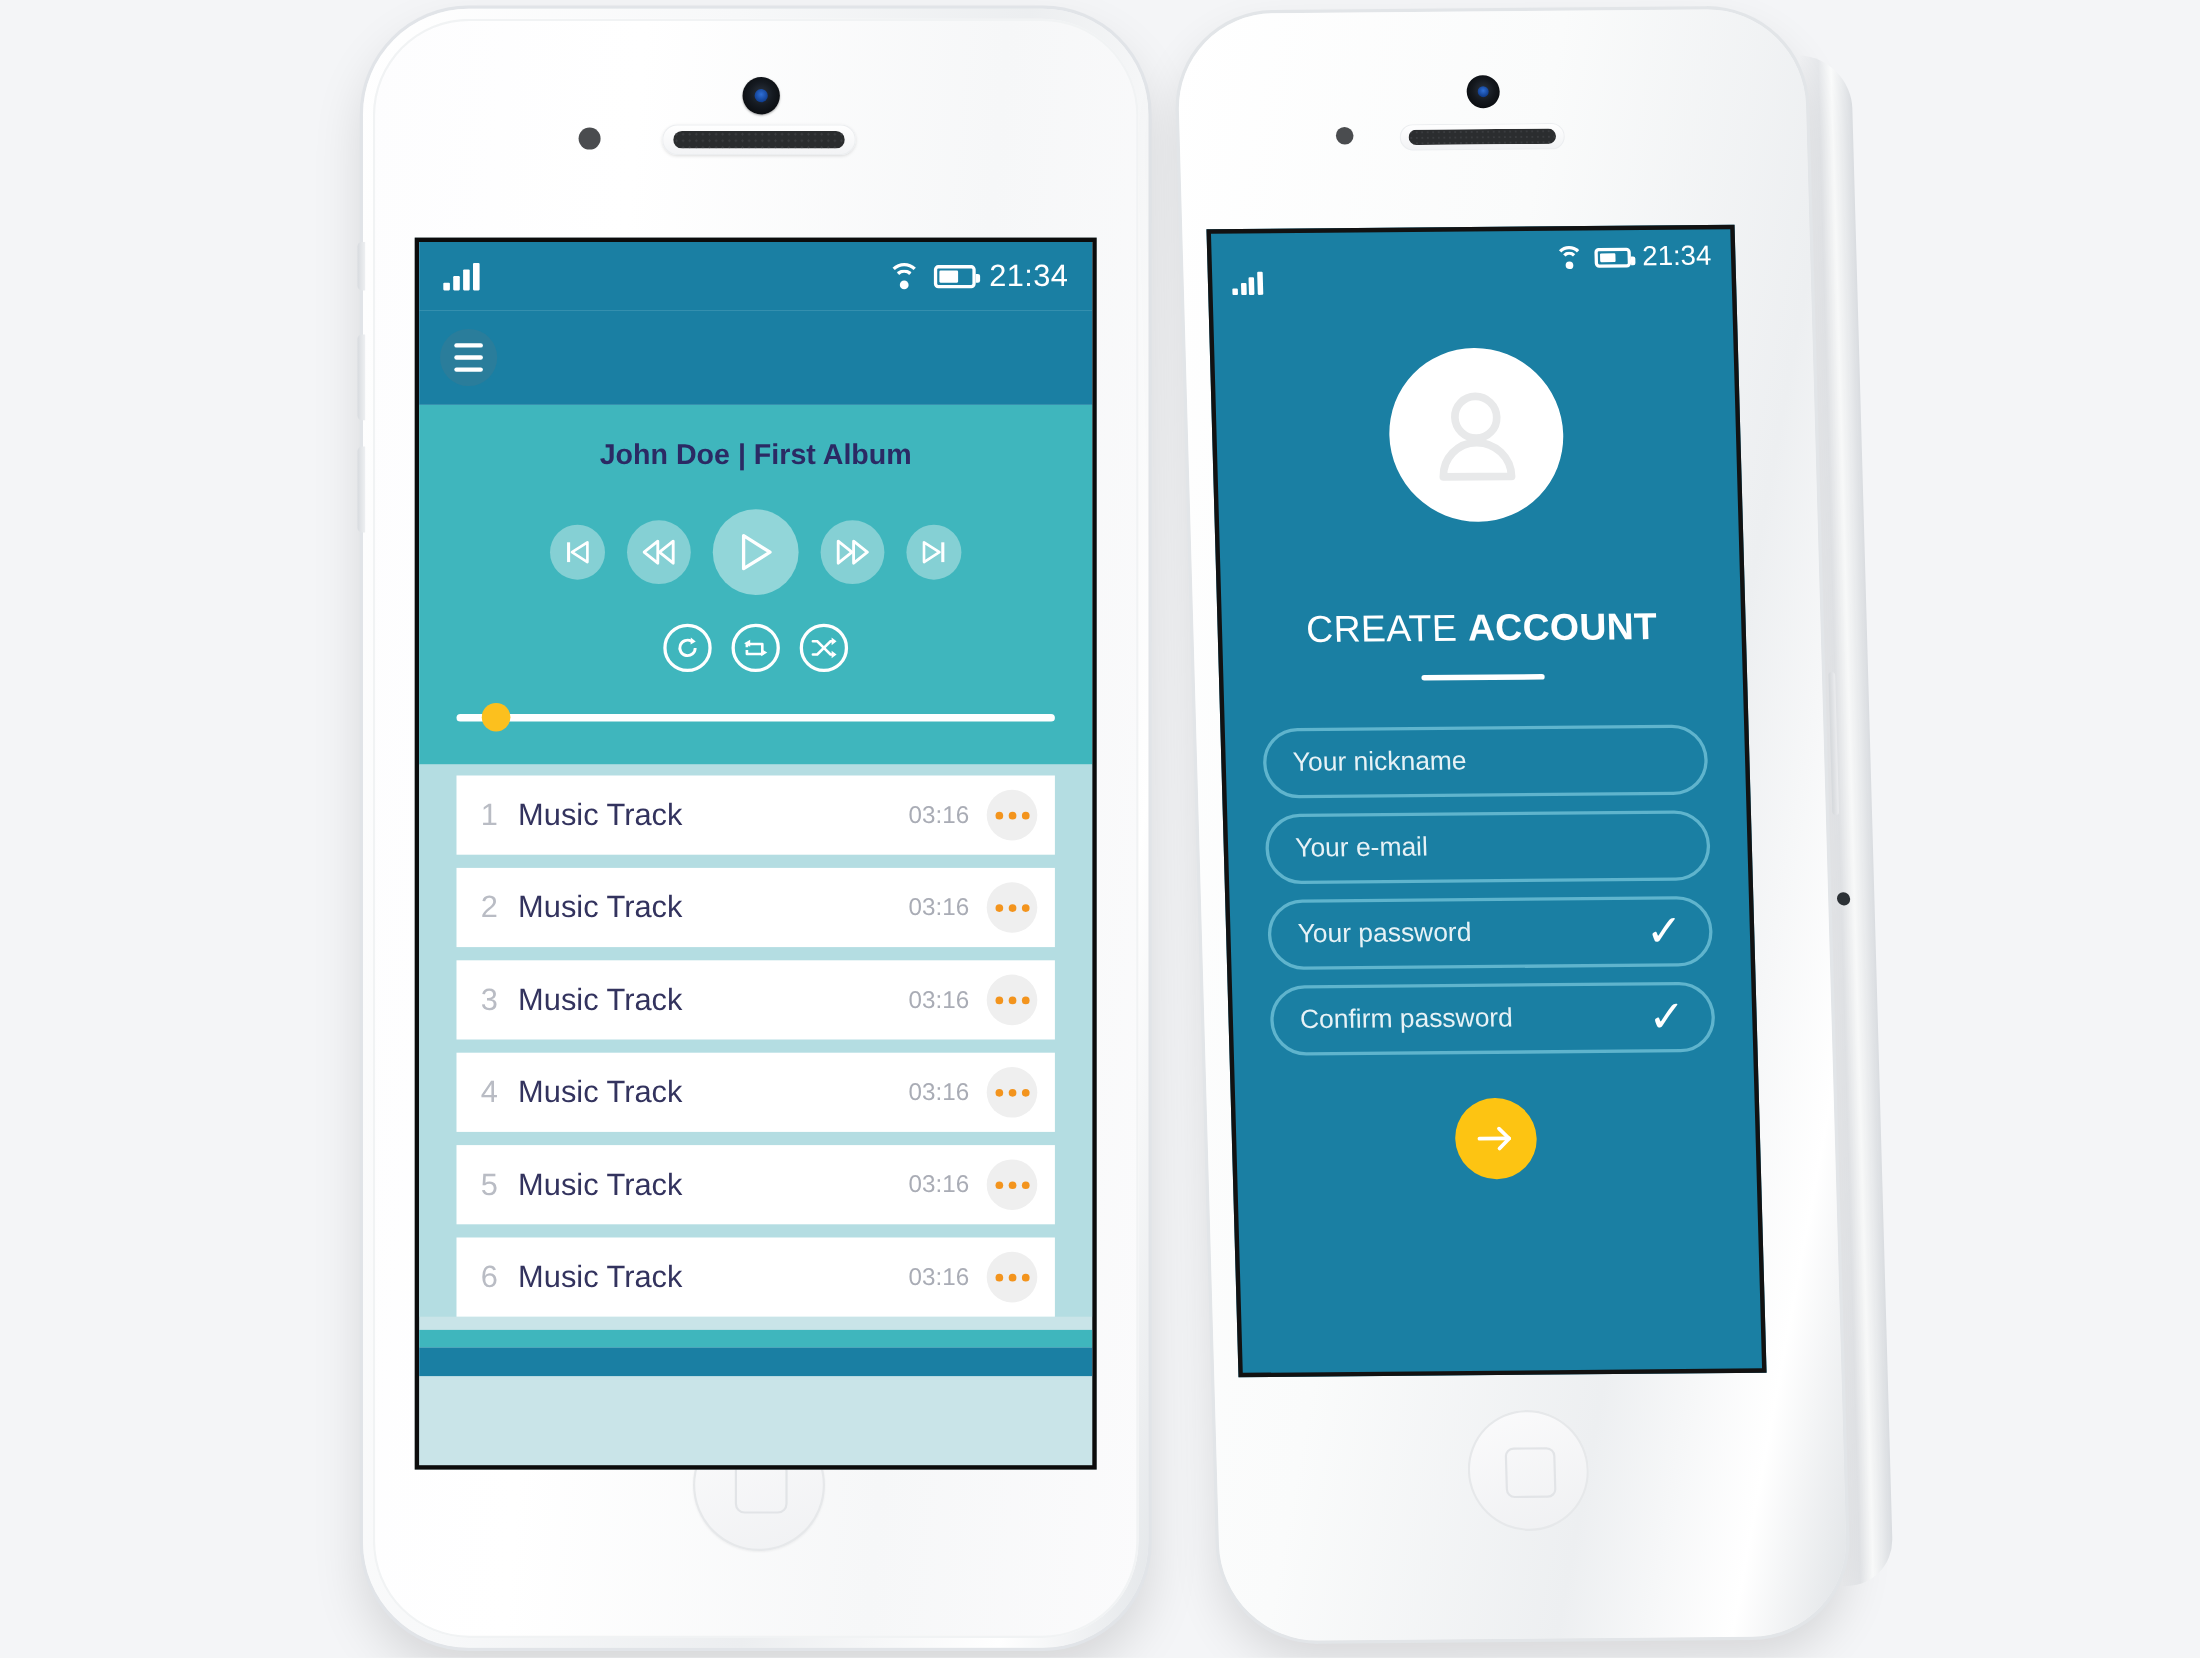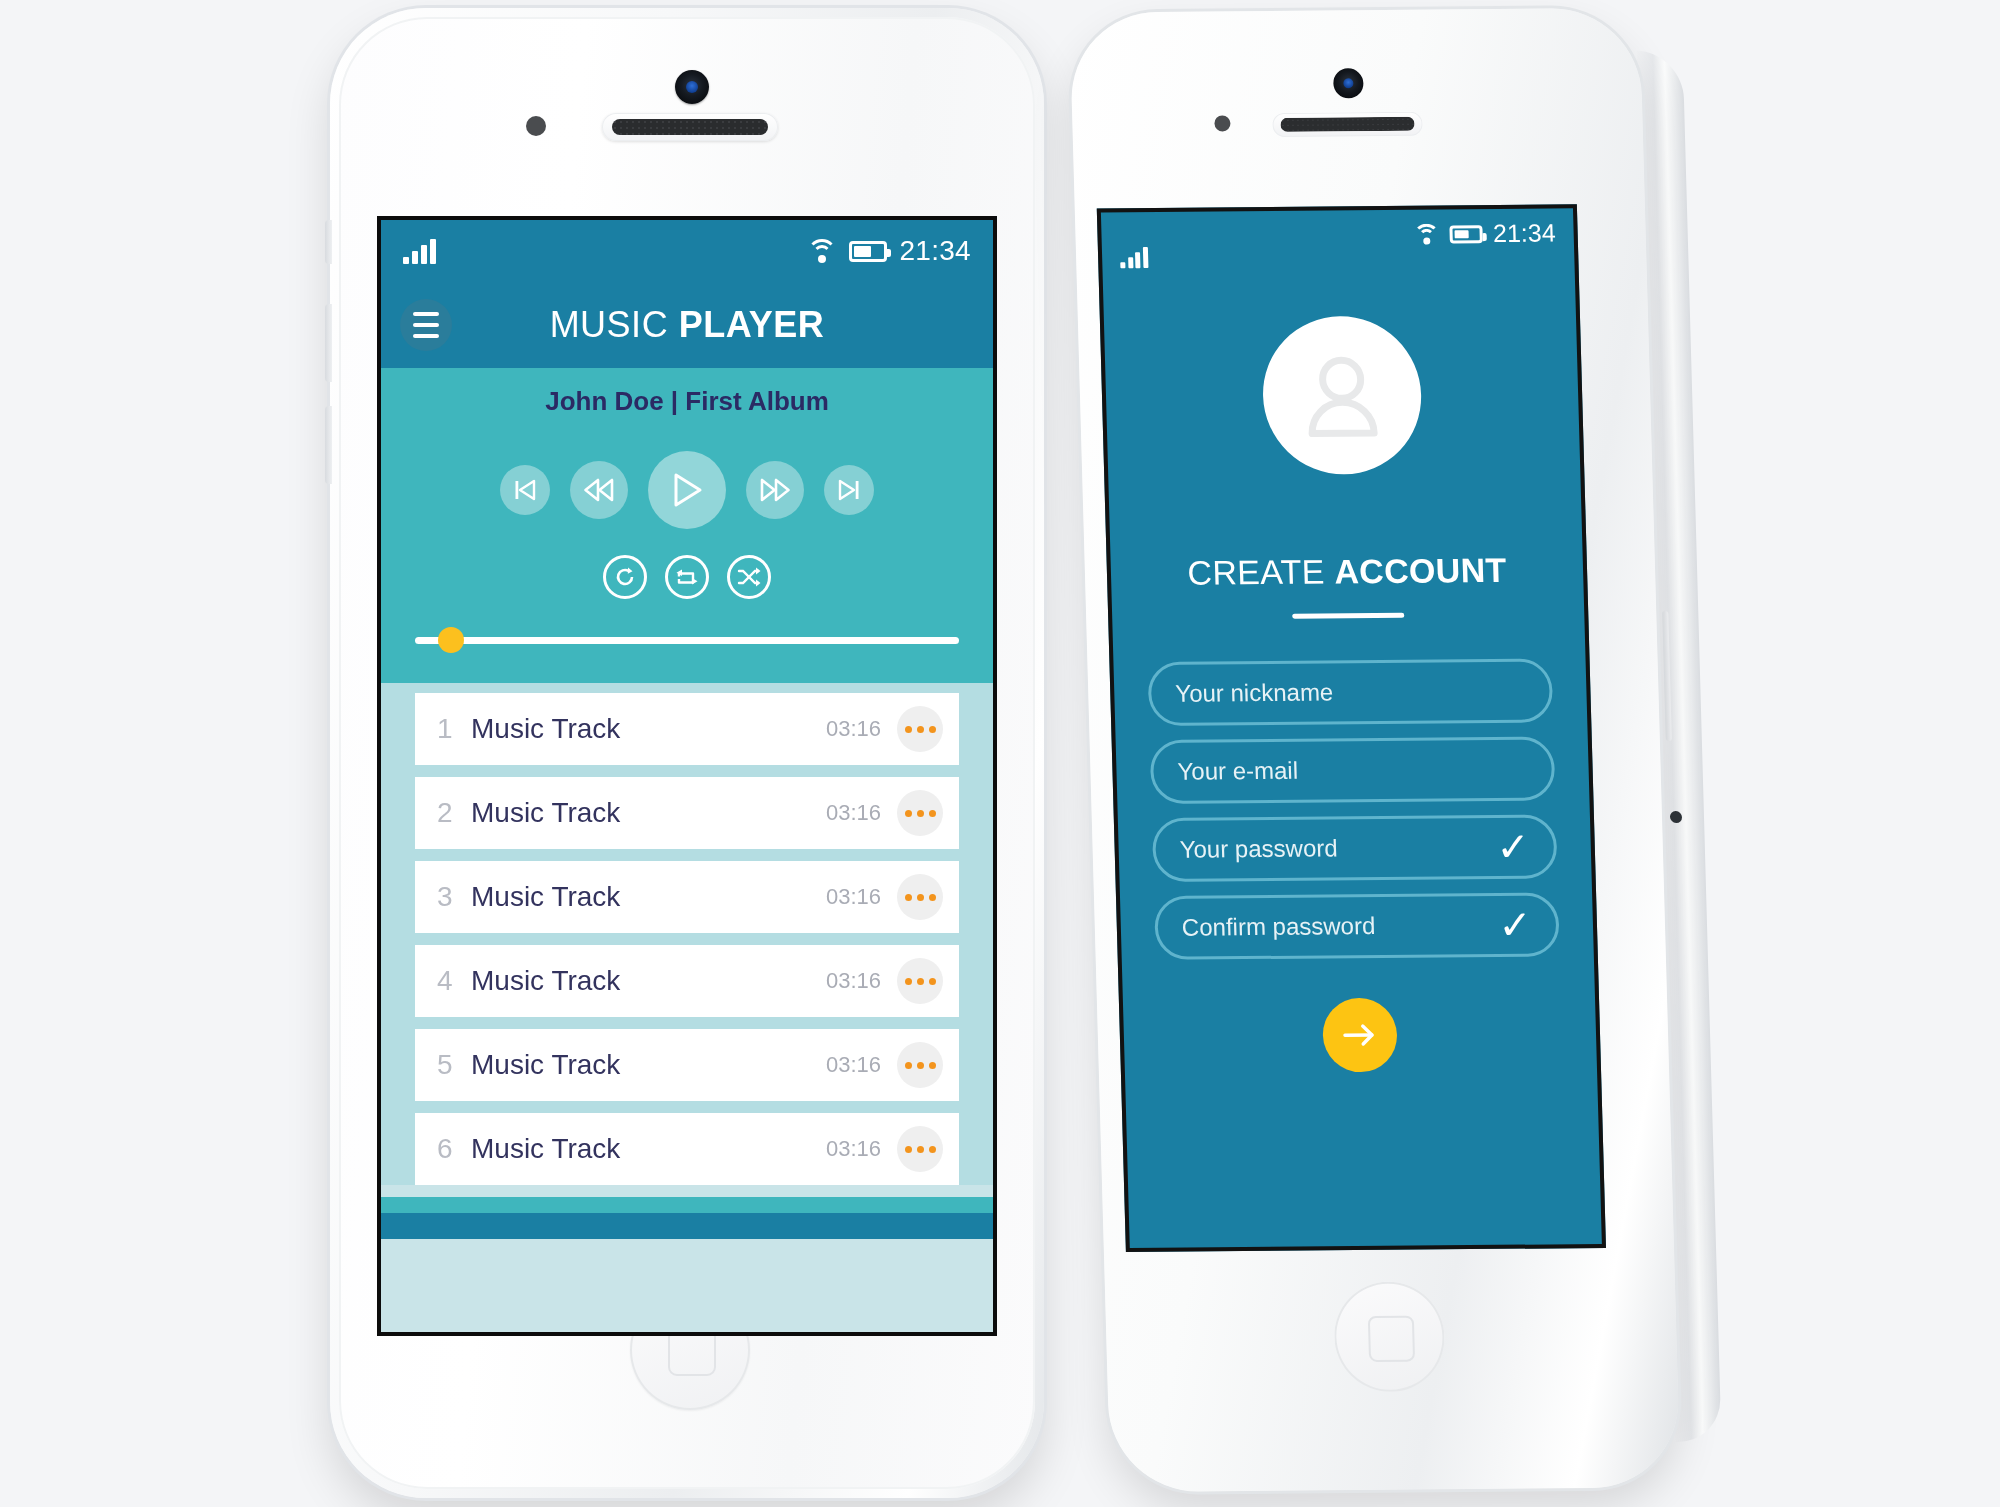--- a/index.html
+++ b/index.html
@@ -103,21 +103,21 @@
   .burger {
     position:absolute; left:19px; width:52px; height:52px; border-radius:50%;
     background:#2a7d9b; display:flex; flex-direction:column; justify-content:center;
     align-items:center; gap:7px;
   }
   .burger i { display:block; width:26px; height:4px; background:#fff; border-radius:2px; }
   .appbar-title { width:100%; text-align:center; color:#fff; font-size:36px; letter-spacing:.5px; }
   .appbar-title .lt { font-weight:300; }
   .appbar-title .bd { font-weight:700; }
 
-  .player { background:#3fb6bd; padding: 18px 0 30px; }
+  .player { background:#3fb6bd; padding: 30px 0 30px; }
   .track-title { text-align:center; color:#2b2a64; font-size:26px; font-weight:700; margin-bottom: 34px; }
   .ctrls { display:flex; justify-content:center; align-items:center; gap:20px; }
   .cbtn { border-radius:50%; background:#85d0d4; display:flex; align-items:center; justify-content:center; }
   .cbtn.sm { width:50px; height:50px; }
   .cbtn.md { width:58px; height:58px; }
   .cbtn.lg { width:78px; height:78px; background:#92d6d9; }
   .ctrls svg { display:block; }
   .ctrls2 { display:flex; justify-content:center; gap:18px; margin-top: 26px; }
   .rbtn { width:44px; height:44px; border-radius:50%; border:3px solid #fff;
     display:flex; align-items:center; justify-content:center; }
@@ -238,24 +238,20 @@
           <div class="sb-time">21:34</div>
         </div>
       </div>
 
       <div class="appbar">
         <div class="burger">
           <i></i>
               <i></i>
               <i></i>
         </div>
-        <div class="appbar-title">
-          <span class="lt">MUSIC</span>
-          <span class="bd">PLAYER</span>
-        </div>
       </div>
 
       <div class="player">
         <div class="track-title">John Doe | First Album</div>
 
         <div class="ctrls">
           <div class="cbtn sm">
             <svg width="24" height="22" viewBox="0 0 24 22">
               <polygon points="21,2 21,20 7,11" fill="none" stroke="#fff" stroke-width="2.4" stroke-linejoin="round"></polygon>
               <rect x="2.5" y="2" width="2.8" height="18" fill="#fff"></rect>

